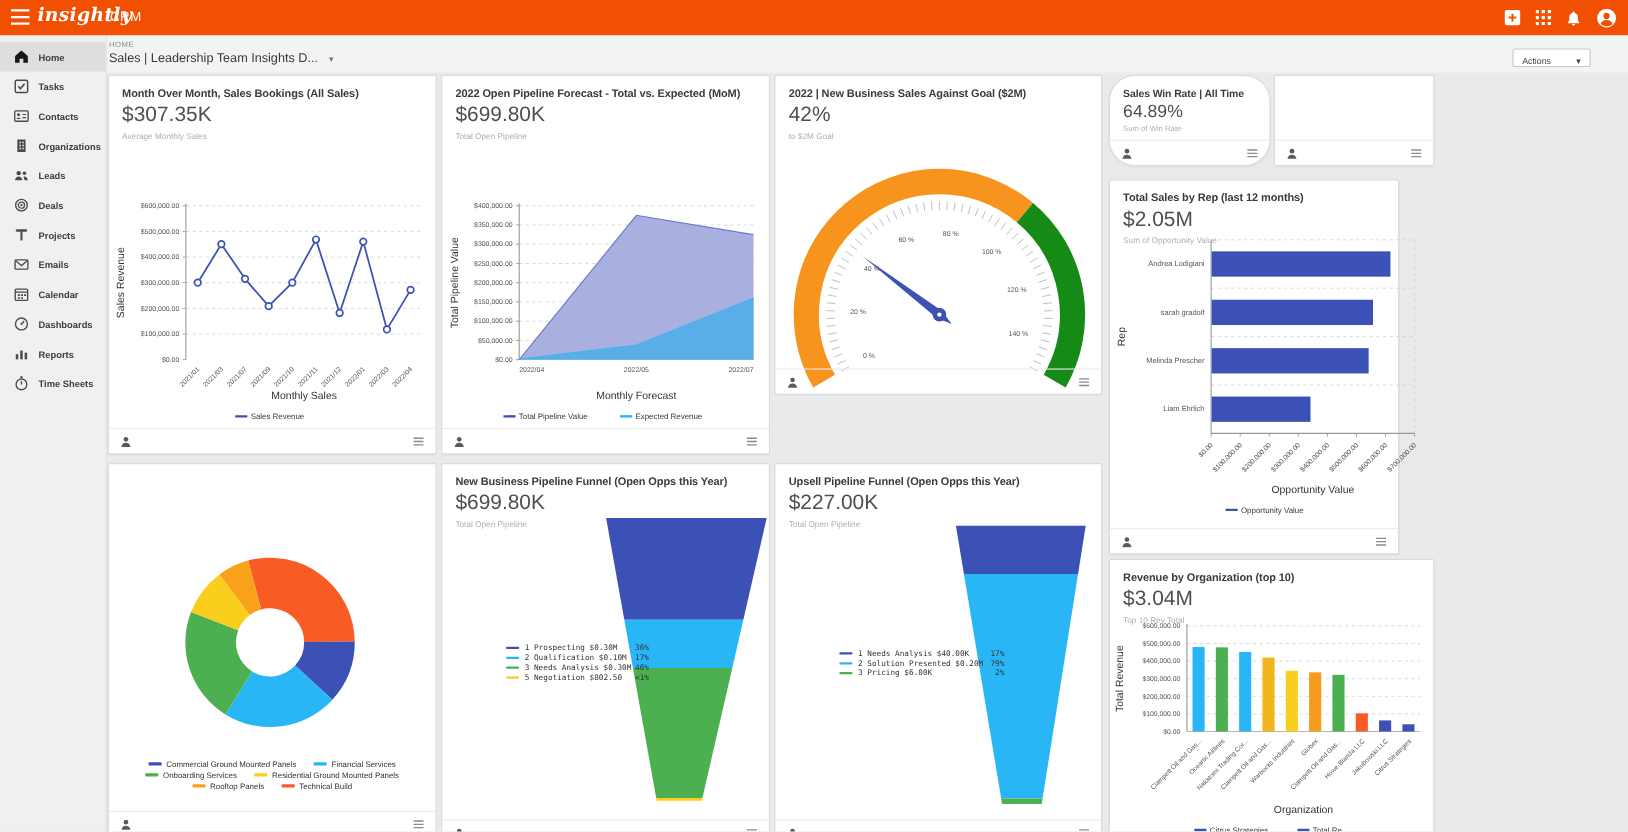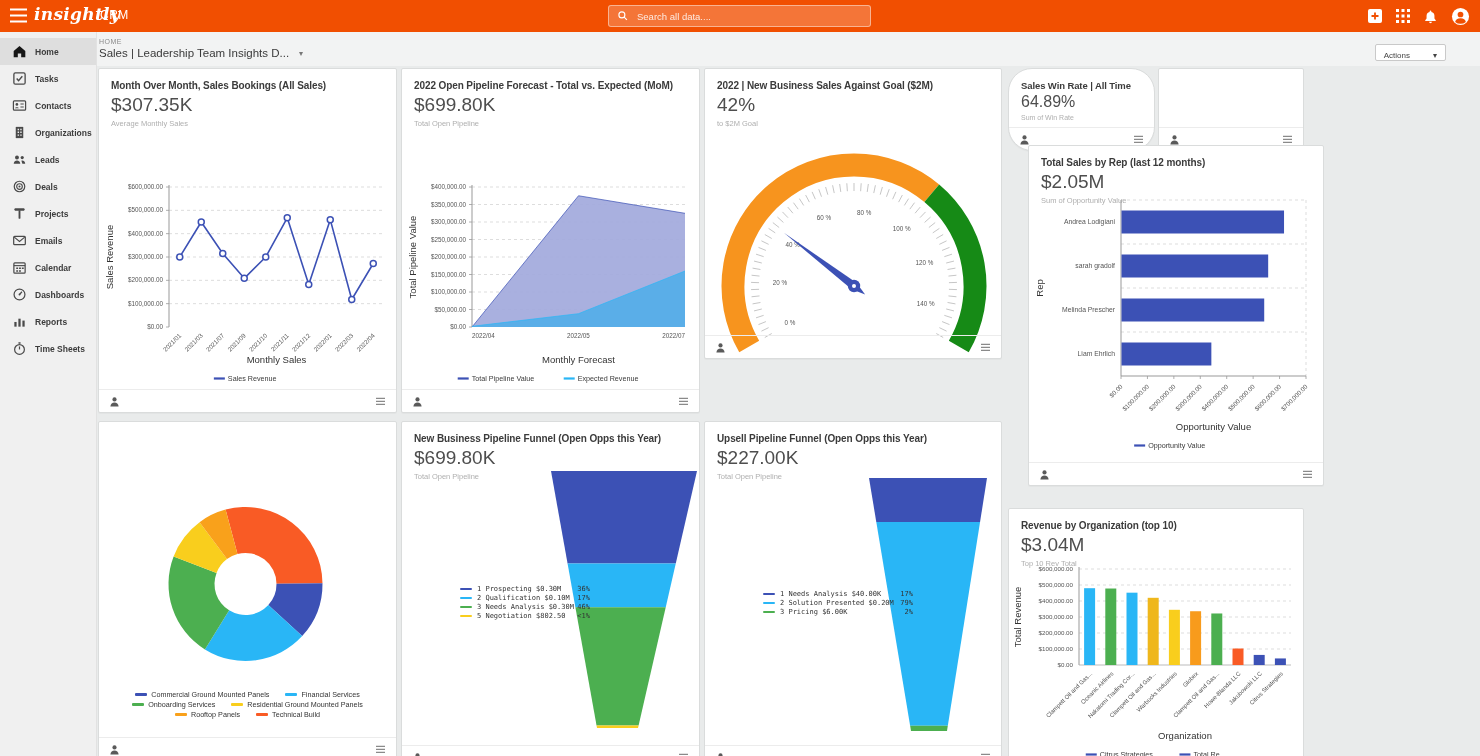--- a/index.html
+++ b/index.html
@@ -70,27 +70,20 @@
 <div class="stage">
 
   <header class="topbar">
     <span class="hamburger">
       <svg width="17" height="15" viewBox="0 0 17 15">
           <path d="M0 1.5h17M0 7.5h17M0 13.5h17" stroke="#fff" stroke-width="2"></path>
         </svg>
     </span>
     <span class="logo">insightly</span>
     <span class="applabel">CRM</span>
-    <div class="search">
-      <svg width="12" height="12" viewBox="0 0 16 16">
-        <circle cx="6.5" cy="6.5" r="4" fill="none" stroke="#fff" stroke-width="1.5"></circle>
-        <path d="M9.6 9.6l3.6 3.6" stroke="#fff" stroke-width="1.5"></path>
-      </svg>
-      <input class="search-input" placeholder="Search all data...." style="">
-    </div>
     <div class="top-actions">
       <span class="tico">
         <svg width="16" height="16" viewBox="0 0 16 16">
             <rect x="1" y="1" width="14" height="14" rx="2" fill="#fff"></rect>
             <path d="M8 4.5v7M4.5 8h7" stroke="#F14F01" stroke-width="1.8"></path>
           </svg>
       </span>
       <span class="tico">
         <svg width="14" height="14" viewBox="0 0 14 14">
             <g fill="#fff">
@@ -511,21 +504,21 @@
               <path d="M1.4 10.4c.2-2.4 1.9-3.8 4.1-3.8s3.9 1.4 4.1 3.8z"></path>
             </svg>
           </span>
           <span class="cf-ic">
             <svg width="11" height="11" viewBox="0 0 11 11">
               <path d="M1 2.4h9M1 5.4h9M1 8.4h9" stroke="#8A8A8A" stroke-width="1.3"></path>
             </svg>
           </span>
         </div>
       </div>
-      <div class="card" style="left:1008px;top:145px;width:296px;height:341px;margin-left:20px;">
+      <div class="card" style="left:1008px;top:163px;width:264px;height:341px;">
         <div class="card-head">
           <div class="card-title">Total Sales by Rep (last 12 months)</div>
           <div class="card-value">$2.05M</div>
           <div class="card-sub">Sum of Opportunity Value</div>
         </div>
         <svg class="chart-svg" viewBox="0 0 296 276" width="296" height="276" style="left:0px;top:46px;">
           <line x1="92" y1="8" x2="277" y2="8" stroke="#CFCFCF" stroke-width="0.7" stroke-dasharray="3 3"></line>
           <line x1="92" y1="52" x2="277" y2="52" stroke="#CFCFCF" stroke-width="0.7" stroke-dasharray="3 3"></line>
           <line x1="92" y1="96" x2="277" y2="96" stroke="#CFCFCF" stroke-width="0.7" stroke-dasharray="3 3"></line>
           <line x1="92" y1="140" x2="277" y2="140" stroke="#CFCFCF" stroke-width="0.7" stroke-dasharray="3 3"></line>

